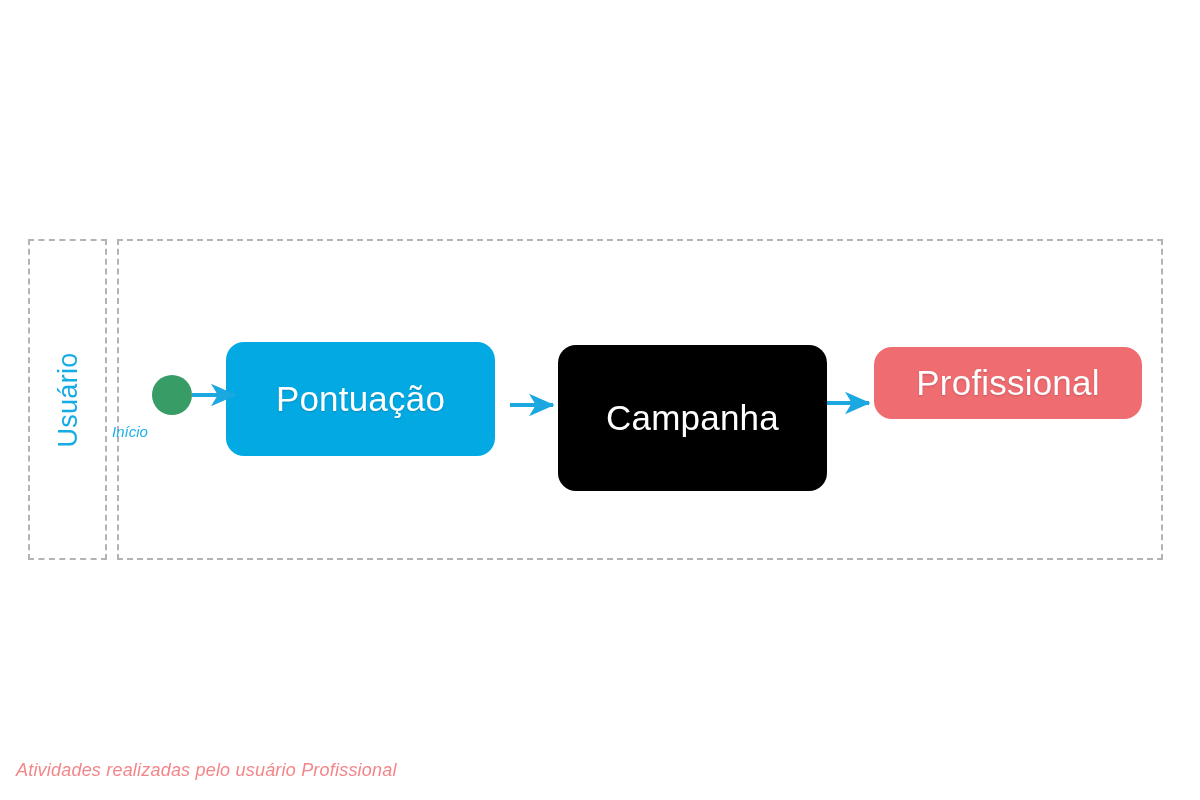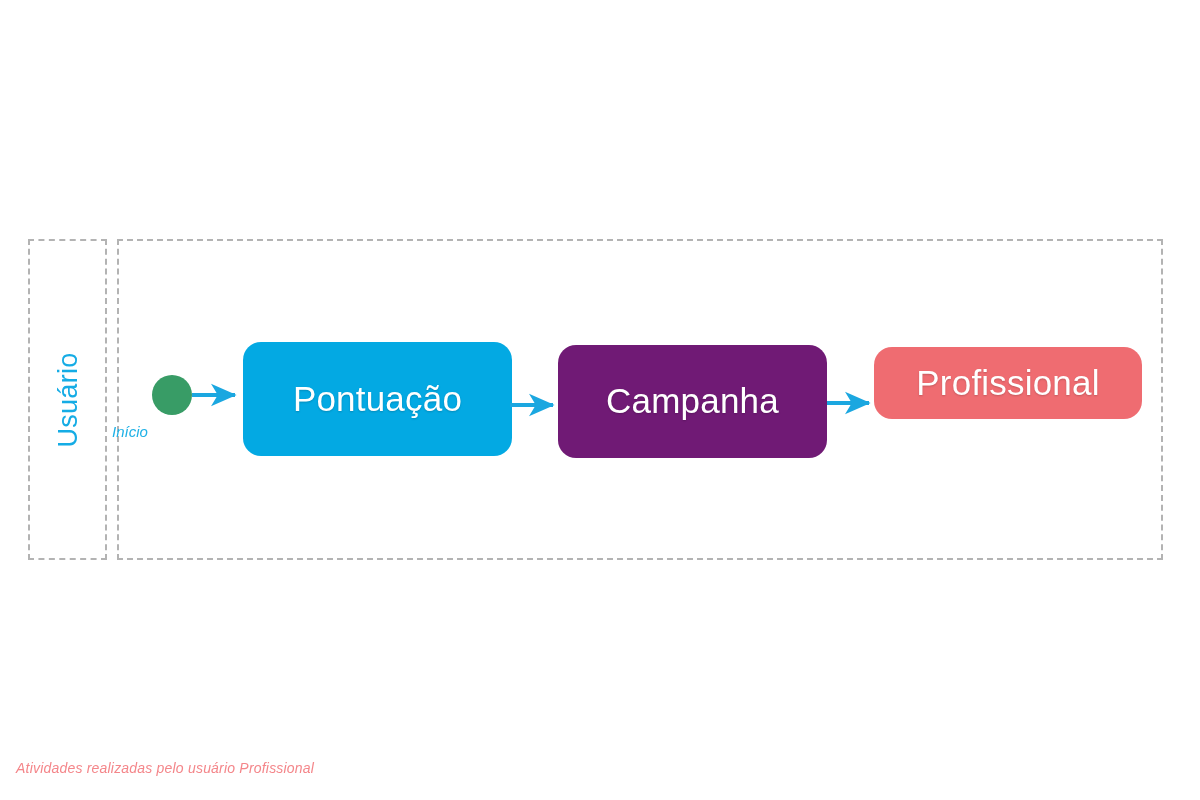--- a/index.html
+++ b/index.html
@@ -94,32 +94,32 @@
     color: #ffffff;
     font-size: 35px;
     font-weight: 400;
     letter-spacing: 0.2px;
     text-shadow: 0 1px 2px rgba(0,0,0,0.18);
     line-height: 1.1;
     white-space: nowrap;
   }
 
   #task-pontuacao {
-    left: 243px;
+    left: 226px;
     top: 342px;
     width: 269px;
     height: 114px;
     background: #03A9E3;
   }
   #task-campanha {
     left: 558px;
     top: 345px;
     width: 269px;
-    height: 113px;
-    background: #701a75;
+    height: 146px;
+    background: #000000;
   }
   #task-profissional {
     left: 874px;
     top: 347px;
     width: 268px;
     height: 72px;
     background: #EF6C71;
   }
 
   
@@ -130,21 +130,21 @@
     height: 800px;
     pointer-events: none;
   }
 
   
   .footer-note {
     position: absolute;
     left: 16px;
     top: 760px;
     color: #F4868A;
-    font-size: 14px;
+    font-size: 18px;
     font-style: italic;
     font-weight: 400;
     letter-spacing: 0.2px;
     white-space: nowrap;
   }
 </style>
 </head>
 <body>
 
 <div id="canvas">

